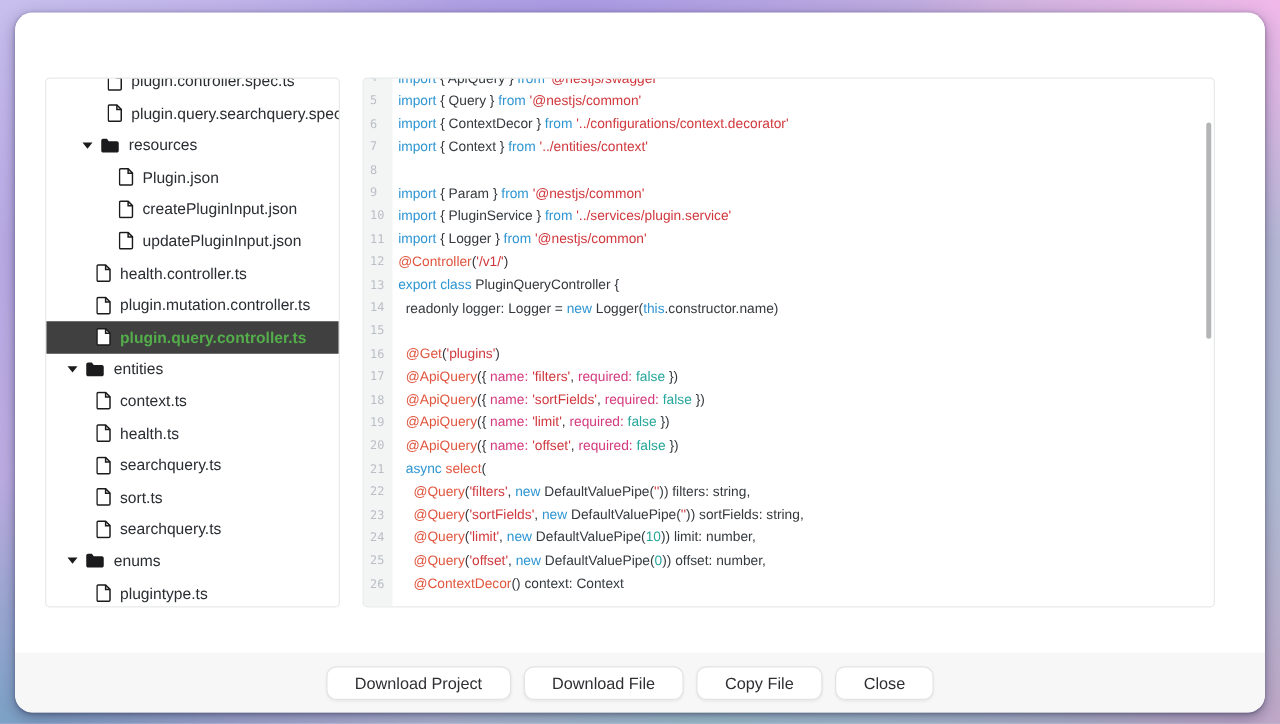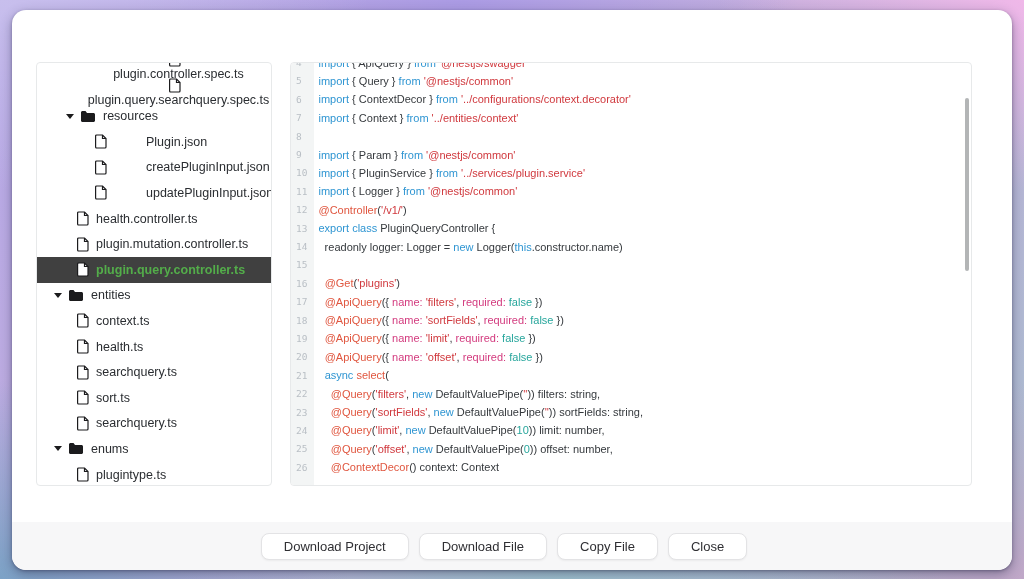--- a/index.html
+++ b/index.html
@@ -35,22 +35,22 @@
   .trow.sel{background:#404040;}
   .trow.sel .tlabel{color:var(--selected_file);font-weight:700;}
   .caret{
     width:0;height:0;border-left:4.5px solid transparent;border-right:4.5px solid transparent;
     border-top:5.5px solid #1b1b1d;margin-right:6px;flex:none;
   }
   .ficon,.foldicon{flex:none;margin-right:7px;display:block;}
   .fold.d0{padding-left:17px;}
   .fold.d1{padding-left:29px;}
   .file.f1{padding-left:40px;}
-  .file.f2{padding-left:49px;flex-direction:column;}
-  .file.f3{padding-left:58px;gap:32px;}
+  .file.f2{padding-left:49px;}
+  .file.f3{padding-left:58px;}
   
   .code-panel{
     position:absolute;left:278px;top:52px;width:682px;height:424px;
     border:1px solid #e7e9ea;border-radius:4px;background:#fff;
     overflow:hidden;box-sizing:border-box;
   }
   .gutter-bg{position:absolute;left:0;top:0;bottom:0;width:23px;background:#f3f5f5;}
   .code-scroll{position:relative;margin-top:-9.6px;}
   .cline{height:18.4px;display:flex;align-items:center;white-space:pre;}
   .ln{

